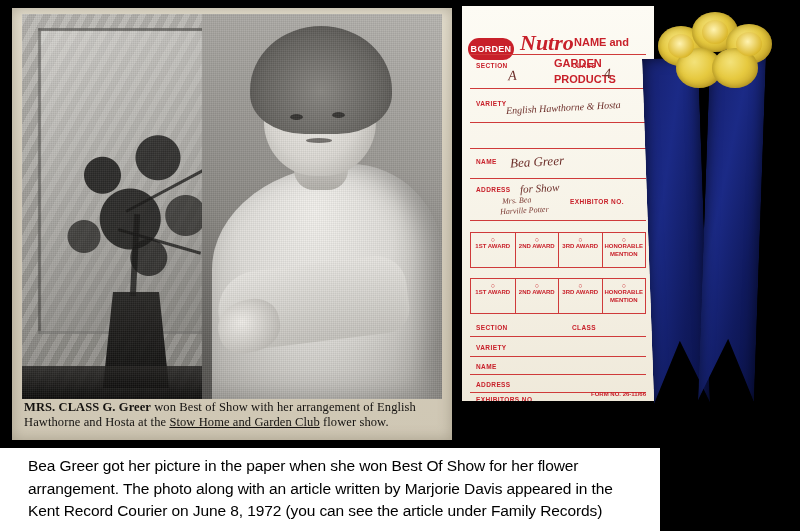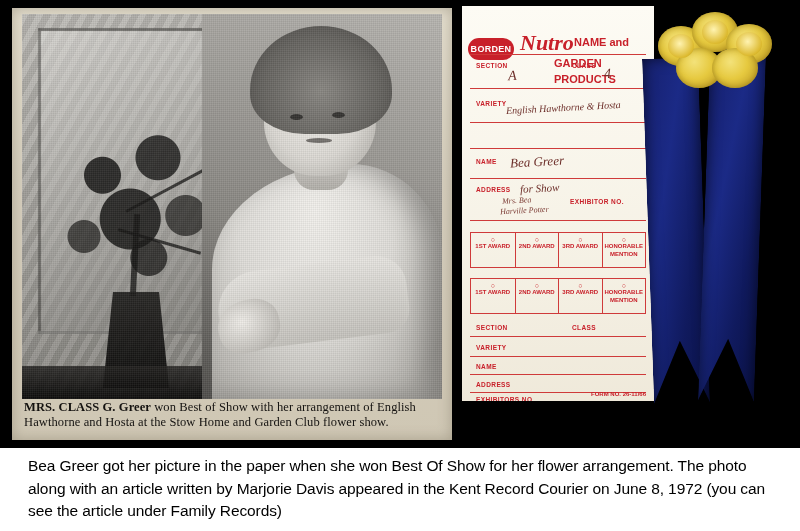--- a/index.html
+++ b/index.html
@@ -184,20 +184,21 @@
     font-family: "Liberation Serif", serif;
     font-size: 12.5px;
     line-height: 14.5px;
     color: #141210;
     letter-spacing: 0.1px;
   }
   #caption .lead {
     font-weight: bold;
   }
   #caption .uline {
+    text-decoration: underline;
   }
 
   
   #tag {
     position: absolute;
     left: 462px;
     top: 6px;
     width: 192px;
     height: 395px;
     background: linear-gradient(180deg, #fdfbf4 0%, #f6f2e6 60%, #efe9da 100%);
@@ -345,21 +346,21 @@
     width: 26px; height: 24px;
     border-radius: 50%;
     background: radial-gradient(circle at 45% 40%, #fff3b0, #dcb92e 70%, #9a7d17);
   }
 
   
   #captionbar {
     position: absolute;
     left: 0;
     top: 448px;
-    width: 800px;
+    width: 660px;
     height: 83px;
     background: #ffffff;
     box-sizing: border-box;
     padding: 7px 22px 0 28px;
   }
   #captionbar p {
     margin: 0;
     font-family: "Liberation Sans", sans-serif;
     font-size: 15.5px;
     line-height: 22.5px;

